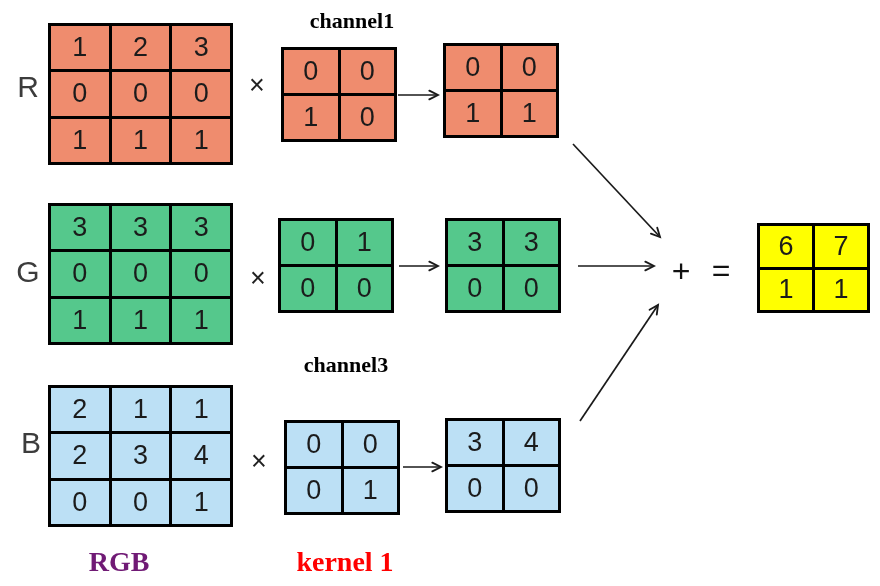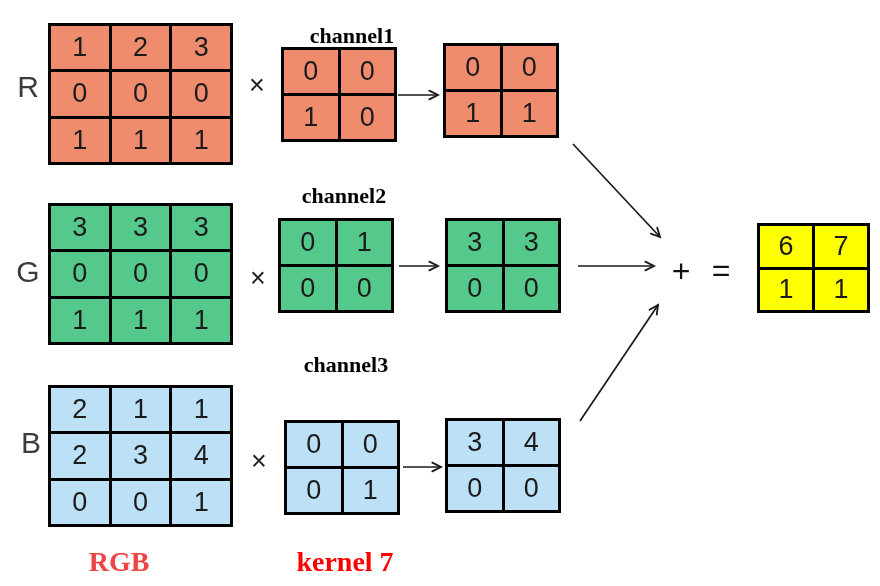--- a/index.html
+++ b/index.html
@@ -50,21 +50,21 @@
     <span class="cell" style="background: rgb(239, 140, 110);">0</span>
     <span class="cell" style="background: rgb(239, 140, 110);">0</span>
     <span class="cell" style="background: rgb(239, 140, 110);">0</span>
     <span class="cell" style="background: rgb(239, 140, 110);">1</span>
     <span class="cell" style="background: rgb(239, 140, 110);">1</span>
     <span class="cell" style="background: rgb(239, 140, 110);">1</span>
   </div>
 
   <div class="sym" style="left:242px;top:68px">×</div>
 
-  <div class="ktitle" style="left:282px;top:23px">channel1</div>
+  <div class="ktitle" style="left:282px;top:8px">channel1</div>
 
   <div class="grid g2" style="left:281px;top:47px">
     <span class="cell" style="background: rgb(239, 140, 110);">0</span>
     <span class="cell" style="background: rgb(239, 140, 110);">0</span>
     <span class="cell" style="background: rgb(239, 140, 110);">1</span>
     <span class="cell" style="background: rgb(239, 140, 110);">0</span>
   </div>
 
   <div class="grid g2" style="left:443px;top:43px">
     <span class="cell" style="background: rgb(239, 140, 110);">0</span>
@@ -82,21 +82,20 @@
     <span class="cell" style="background: rgb(85, 200, 140);">0</span>
     <span class="cell" style="background: rgb(85, 200, 140);">0</span>
     <span class="cell" style="background: rgb(85, 200, 140);">0</span>
     <span class="cell" style="background: rgb(85, 200, 140);">1</span>
     <span class="cell" style="background: rgb(85, 200, 140);">1</span>
     <span class="cell" style="background: rgb(85, 200, 140);">1</span>
   </div>
 
   <div class="sym" style="left:243px;top:261px">×</div>
 
-  <div class="ktitle" style="left:274px;top:183px">channel2</div>
 
   <div class="grid g2" style="left:278px;top:218px">
     <span class="cell" style="background: rgb(85, 200, 140);">0</span>
     <span class="cell" style="background: rgb(85, 200, 140);">1</span>
     <span class="cell" style="background: rgb(85, 200, 140);">0</span>
     <span class="cell" style="background: rgb(85, 200, 140);">0</span>
   </div>
 
   <div class="grid g2" style="left:445px;top:218px">
     <span class="cell" style="background: rgb(85, 200, 140);">3</span>
@@ -140,16 +139,16 @@
   <div class="opsym" style="left:666px;top:253px">+</div>
   <div class="opsym" style="left:706px;top:252px">=</div>
 
   <div class="grid gout" style="left:757px;top:223px">
     <span class="cell" style="background: rgb(255, 255, 0);">6</span>
     <span class="cell" style="background: rgb(255, 255, 0);">7</span>
     <span class="cell" style="background: rgb(255, 255, 0);">1</span>
     <span class="cell" style="background: rgb(255, 255, 0);">1</span>
   </div>
 
-  <div class="redlabel" style="left: 59px; top: 546px; width: 120px; color: #ef4444;">RGB</div>
-  <div class="redlabel" style="left: 275px; top: 546px; width: 140px; color: rgb(255, 0, 0);">kernel 7</div>
+  <div class="redlabel" style="left: 59px; top: 546px; width: 120px; color: #701a75;">RGB</div>
+  <div class="redlabel" style="left: 275px; top: 546px; width: 140px; color: rgb(255, 0, 0);">kernel 1</div>
 
 </div>
 
 </body></html>

